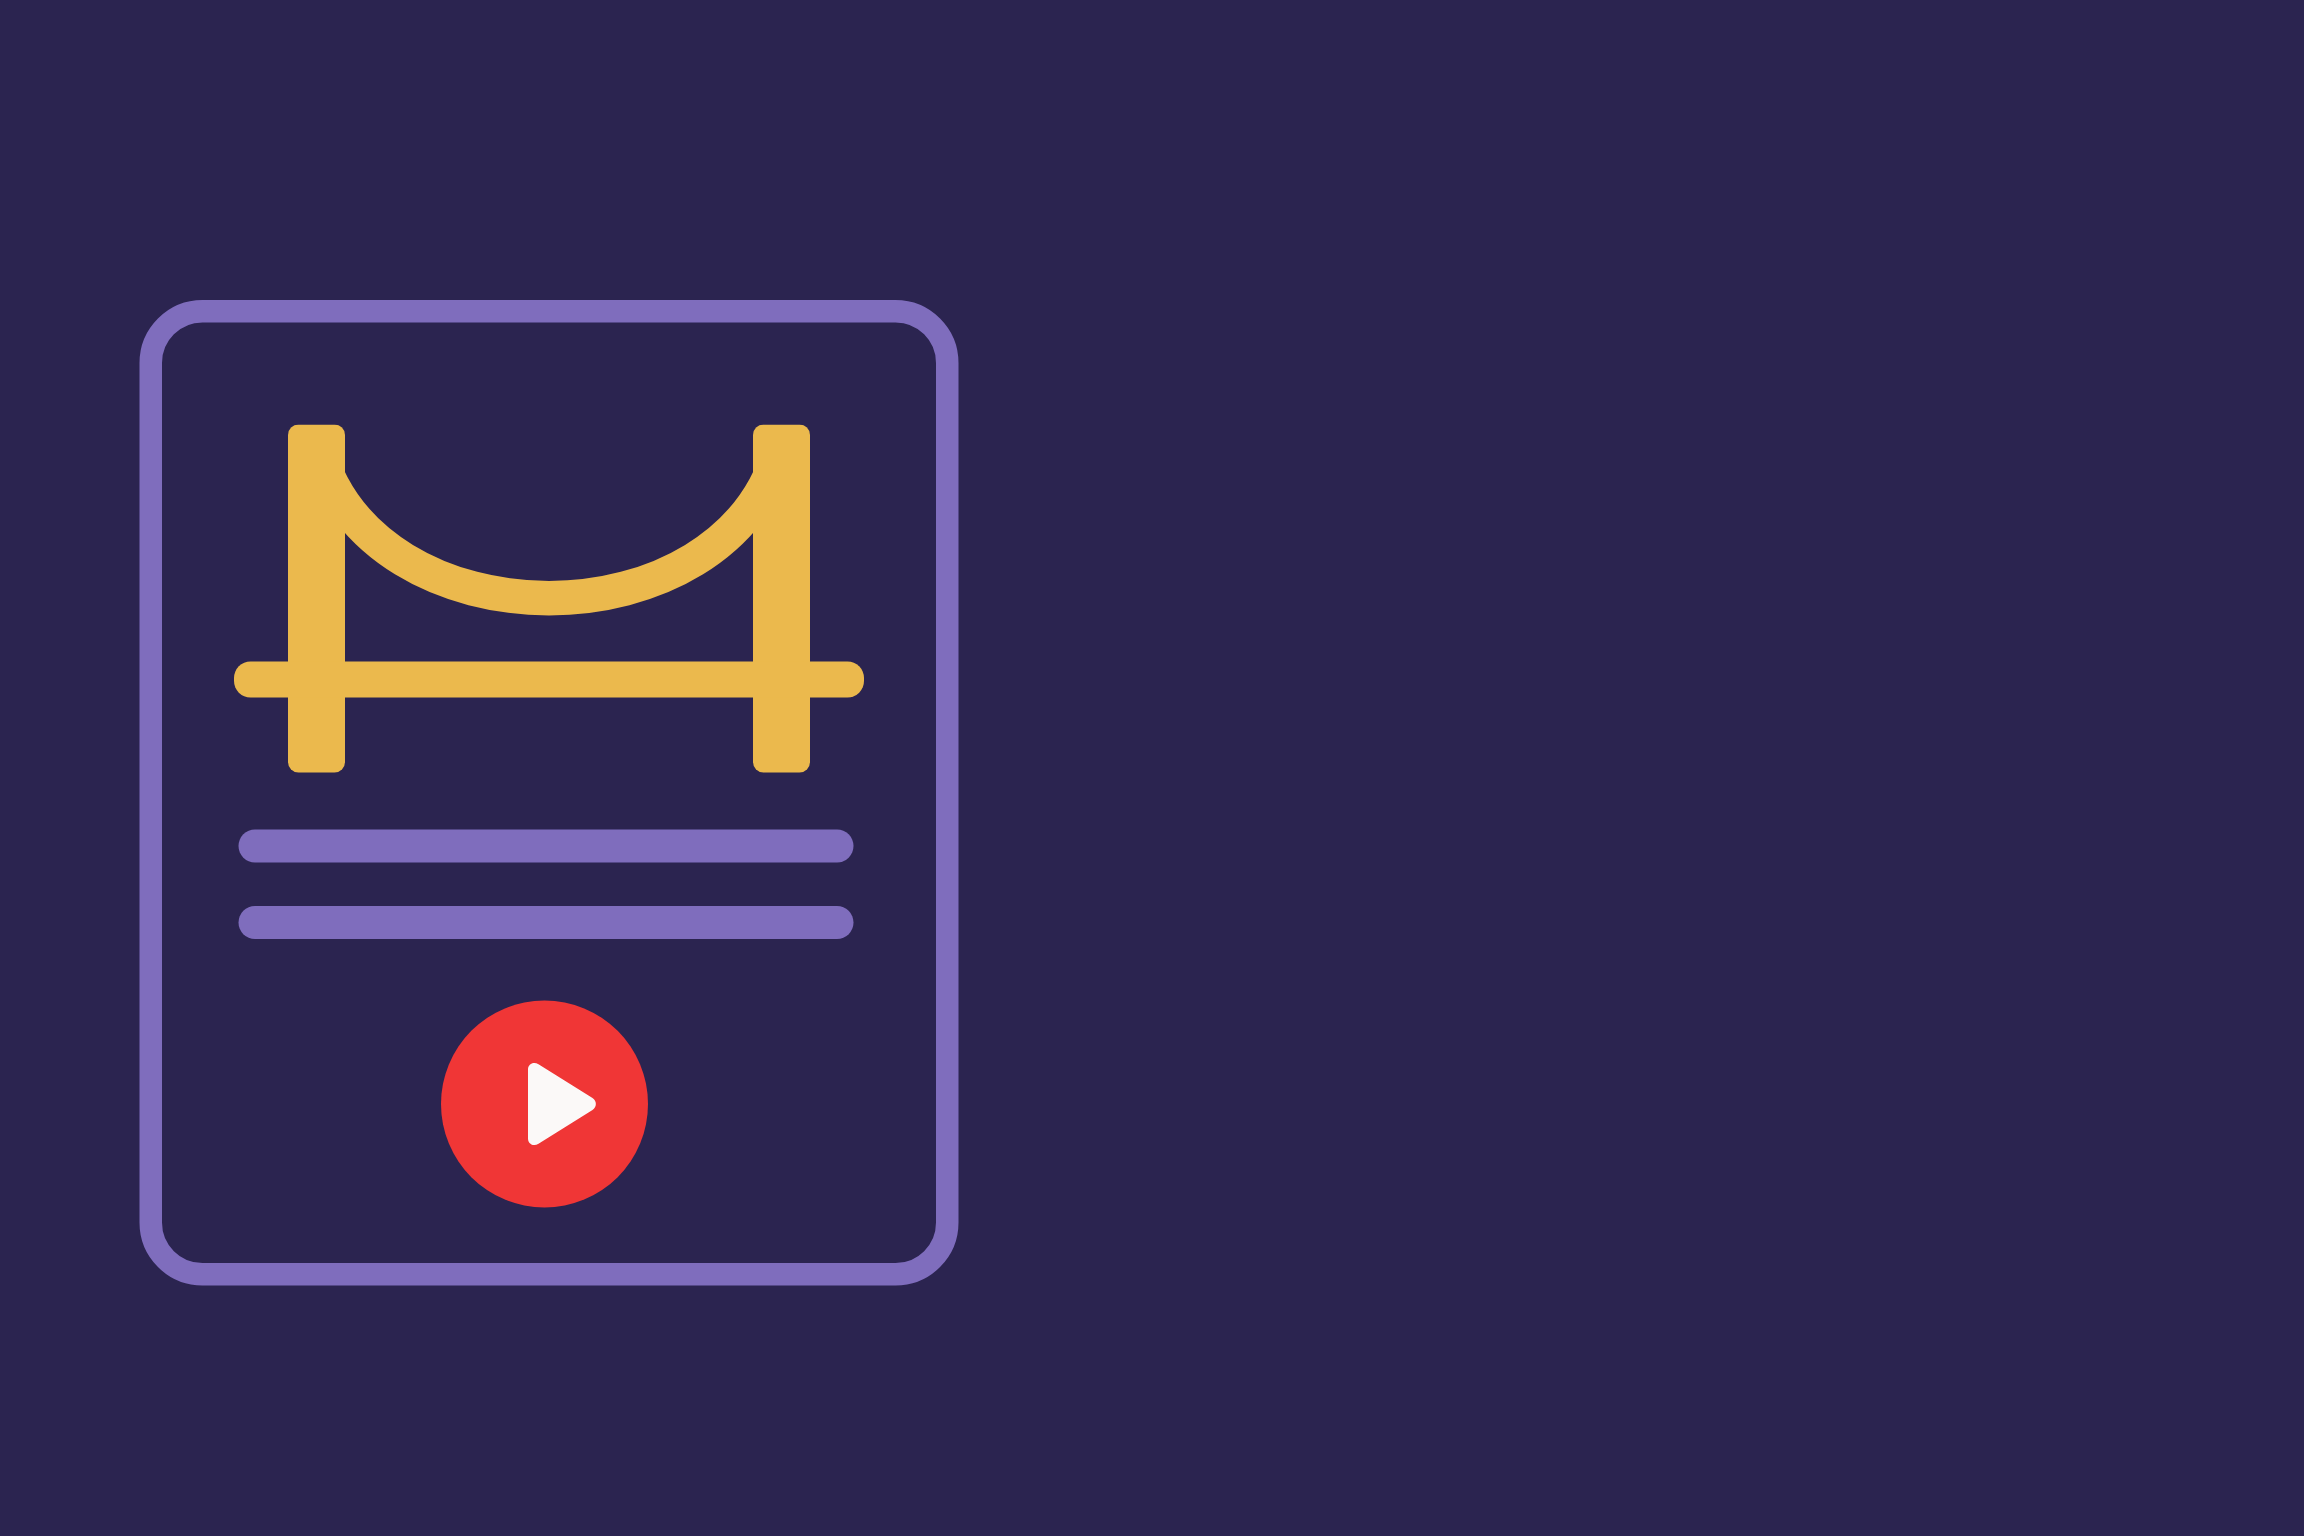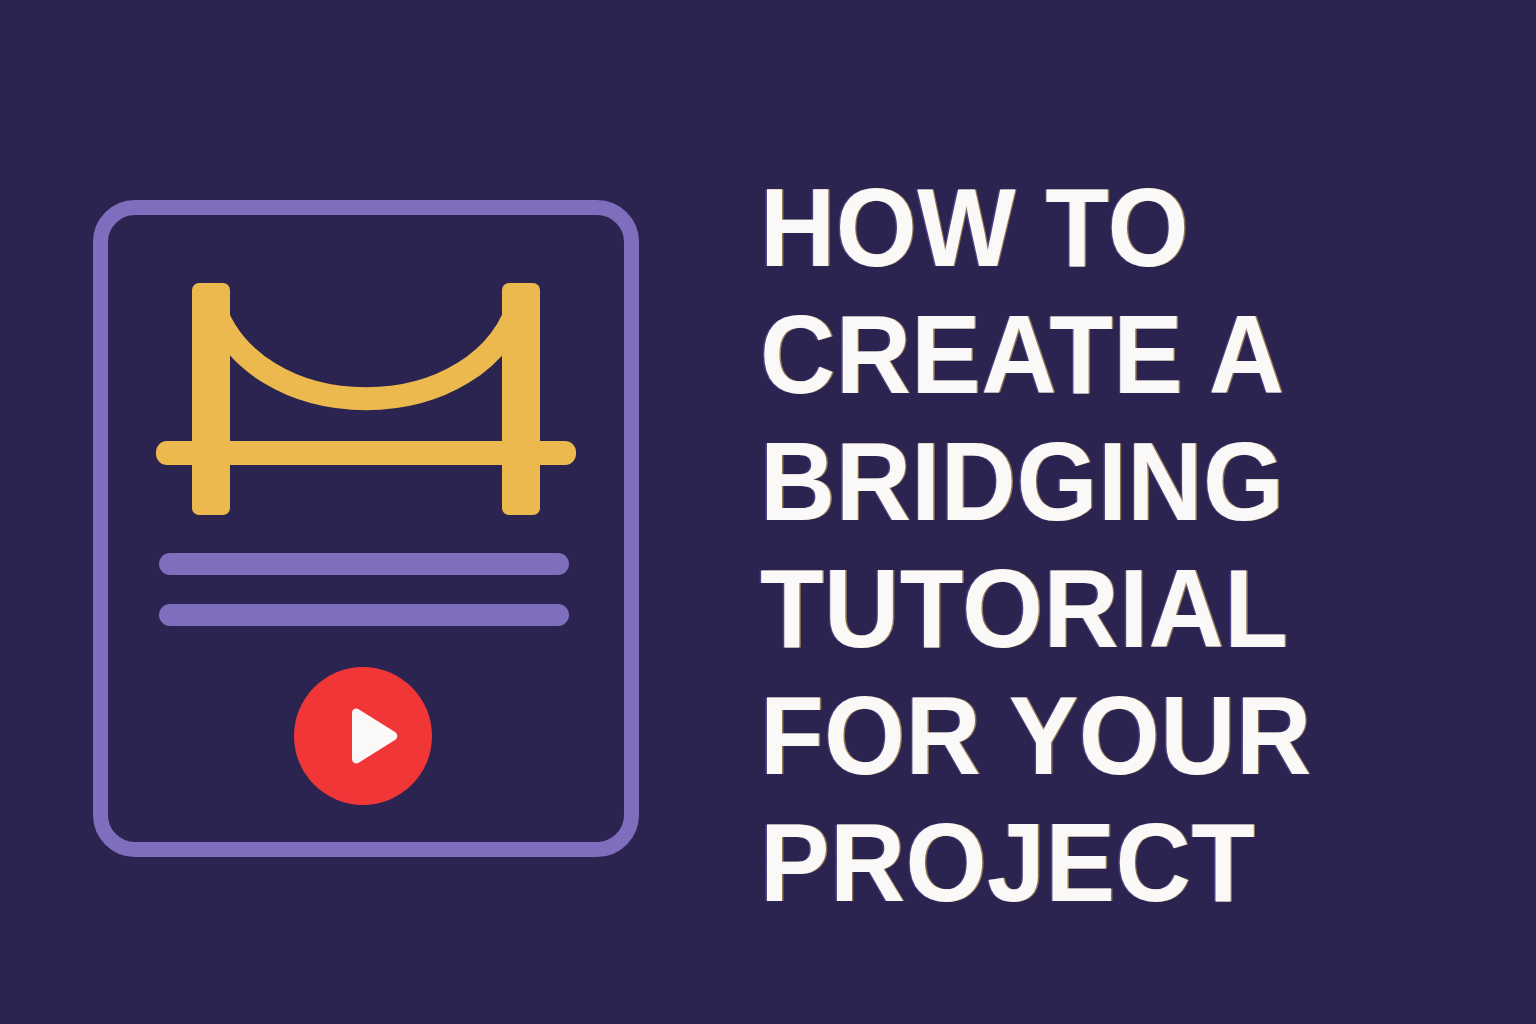--- a/index.html
+++ b/index.html
@@ -129,22 +129,14 @@
     <div class="text-line-bar" id="text-line-2"></div>
 
     <div id="play-button">
       <svg id="play-triangle" viewBox="0 0 58 58" aria-hidden="true">
         <path d="M 8 6 C 8 2, 12 0.5, 15 2.5 L 51 25 C 54 27, 54 31, 51 33 L 15 55.5 C 12 57.5, 8 56, 8 52 Z" fill="#fbf9f8"></path>
       </svg>
     </div>
 
   </div>
 
-  <div id="headline">
-    <span class="headline-line">HOW TO</span>
-    <span class="headline-line">CREATE A</span>
-    <span class="headline-line">BRIDGING</span>
-    <span class="headline-line">TUTORIAL</span>
-    <span class="headline-line">FOR YOUR</span>
-    <span class="headline-line">PROJECT</span>
-  </div>
 
 </div>
 
 </body></html>

